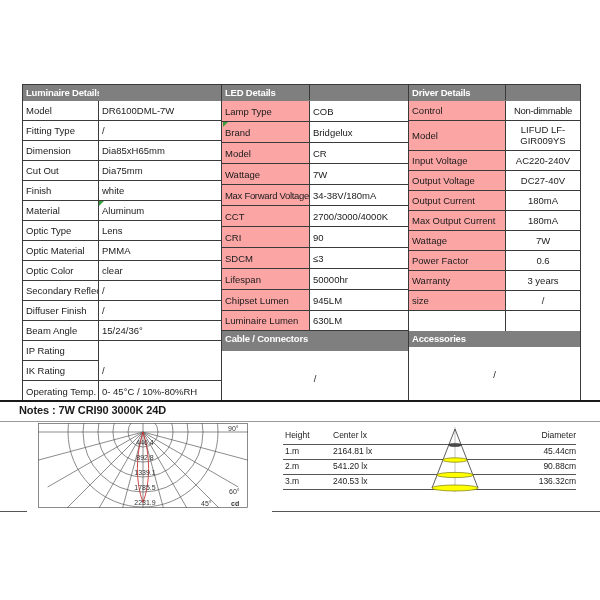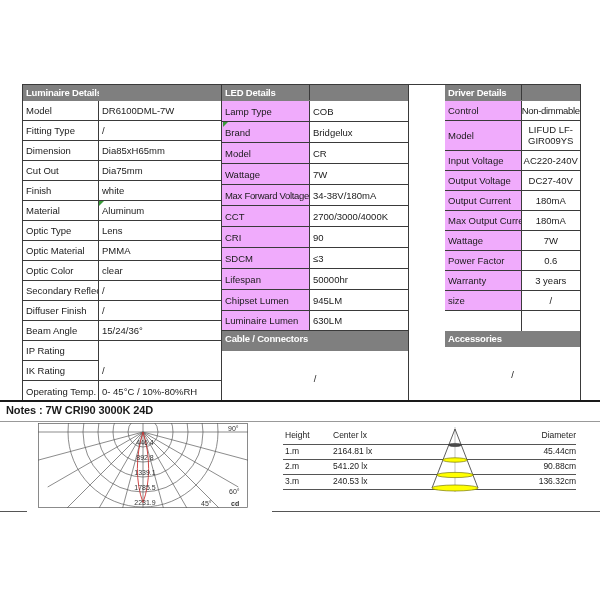--- a/index.html
+++ b/index.html
@@ -8,33 +8,33 @@
   .abs{position:absolute;}
   
   .tbl{position:absolute;top:84px;height:318px;background:#fff;border:1px solid #3a3a3a;box-sizing:border-box;}
   .tr{display:flex;box-sizing:border-box;}
   .td{box-sizing:border-box;font-size:9.5px;padding:0 3px;display:flex;align-items:center;
       overflow:hidden;white-space:nowrap;}
   .bb{border-bottom:1px solid #3a3a3a;}
   .br{border-right:1px solid #3a3a3a;}
   .th{background:#7f7f7f;color:#ffffff;font-weight:bold;font-size:9.5px;letter-spacing:-0.2px;}
   .th .t{position:relative;z-index:2;background:#7f7f7f;padding-right:2px;}
-  .gray{background:#f0abfc;}
+  .gray{background:#fca5a5;}
   .center{justify-content:center;text-align:center;}
   .wrap{white-space:normal;overflow:visible;line-height:1.15;text-align:center;}
   
   .t-lum{left:22px;width:200px;}   .t-lum .lbl{width:76px;}  .t-lum .val{width:122px;}
   .t-led{left:221px;width:188px;}  .t-led .lbl{width:88px;}  .t-led .val{width:98px;}
-  .t-drv{left:408px;width:173px;padding-left:36px;}  .t-drv .lbl{width:97px;}  .t-drv .val{width:74px;}
+  .t-drv{left:408px;width:173px;}  .t-drv .lbl{width:97px;}  .t-drv .val{width:74px;}
   .mergecell{width:100%;justify-content:center;font-size:9.5px;}
   .cmark{position:absolute;width:0;height:0;border-top:5px solid #3a9c3a;border-right:5px solid transparent;z-index:5;}
   
   .rule{position:absolute;background:#1a1a1a;}
   .rule-soft{position:absolute;background:#999;}
-  .notes{position:absolute;left:6px;top:404px;font-size:11px;font-weight:bold;letter-spacing:-0.1px;}
+  .notes{position:absolute;left:19px;top:404px;font-size:11px;font-weight:bold;letter-spacing:-0.1px;}
   
   .conehead,.conecell{position:absolute;font-size:8.5px;color:#222;white-space:nowrap;}
   .coneline{position:absolute;left:283px;width:293px;height:1px;background:#555;}
   .dia{width:96px;left:480px;text-align:right;}
   svg text{font-family:"Liberation Sans",sans-serif;}
 </style>
 </head>
 <body>
 
 <div class="tbl t-lum">

